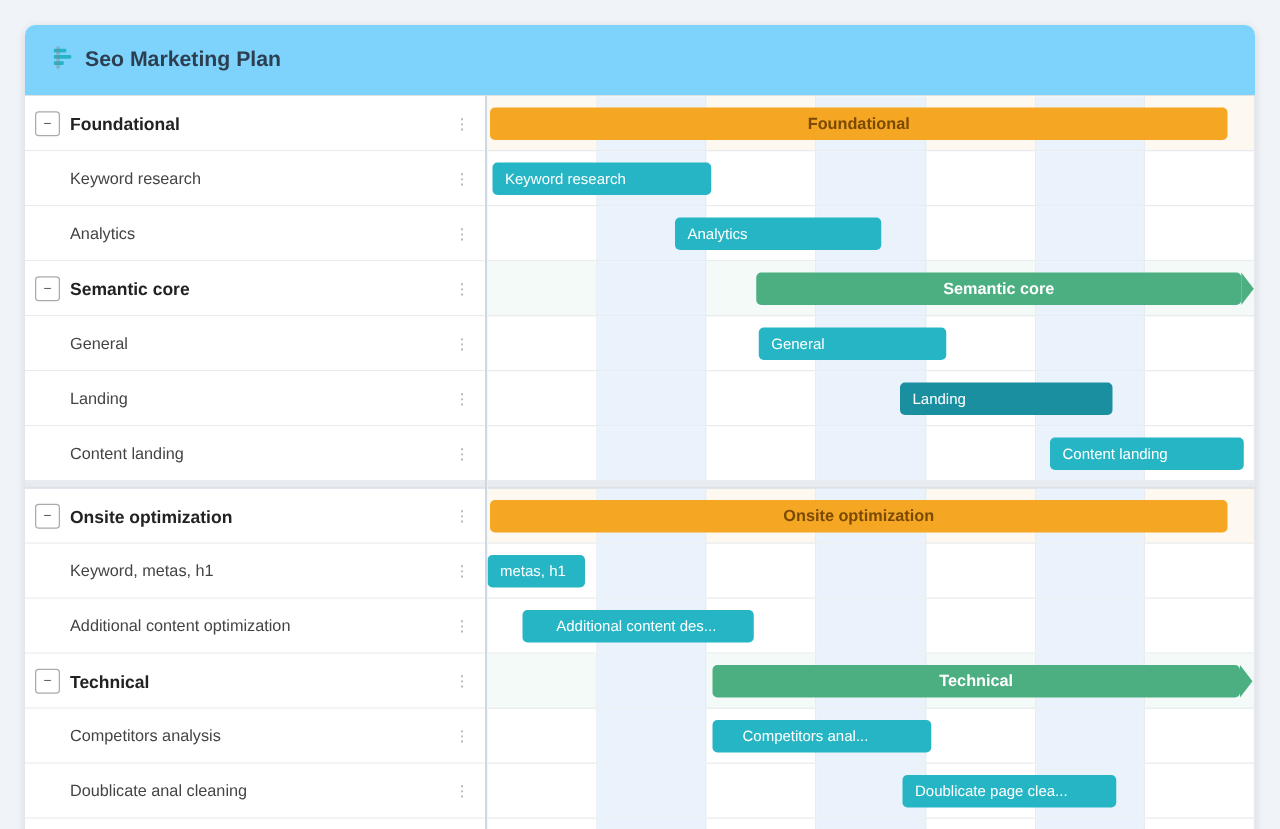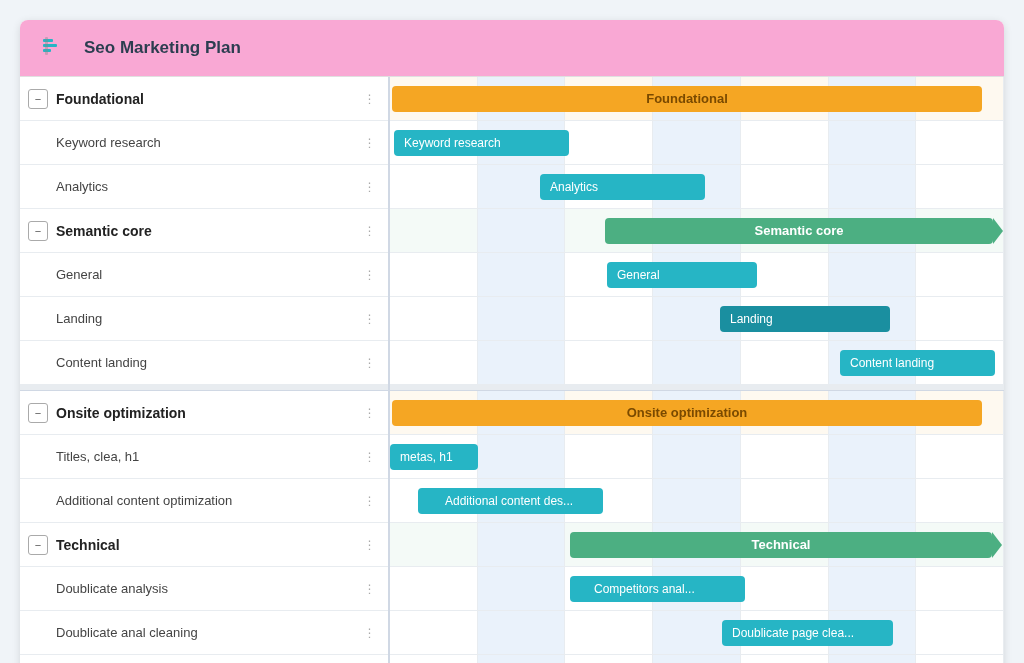--- a/index.html
+++ b/index.html
@@ -1,18 +1,18 @@
 <!DOCTYPE html>
 <html><head>
   <meta charset="utf-8">
   <style>
     * { box-sizing: border-box; margin: 0; padding: 0; }
     body { font-family: -apple-system, BlinkMacSystemFont, 'Segoe UI', sans-serif; background: #f0f4f8; display: flex; justify-content: center; align-items: flex-start; padding: 20px; }
     .app-container { background: white; border-radius: 8px; box-shadow: 0 2px 8px rgba(0,0,0,0.12); width: 1000px; overflow: hidden; }
-    .app-header { padding: 14px 20px; border-bottom: 1px solid #e0e0e0; display: flex; align-items: center; gap: 16px; background: #f9a8d4; }
+    .app-header { padding: 14px 20px; border-bottom: 1px solid #e0e0e0; display: flex; align-items: center; gap: 0; background: #7dd3fc; }
     .header-icon { width: 28px; height: 28px; display: flex; align-items: center; justify-content: center; }
     .app-title { font-size: 17px; font-weight: 600; color: #2c3e50; }
     .gantt-layout { display: flex; width: 100%; }
     .task-panel { width: 370px; min-width: 370px; border-right: 2px solid #d0d8e4; background: white; }
     .gantt-panel { flex: 1; overflow: hidden; background: white; position: relative; }
     .task-row { display: flex; align-items: center; padding: 0 8px 0 0; border-bottom: 1px solid #e8ecf0; height: 44px; }
     .task-row.group-row { background: white; }
     .task-row.child-row { background: white; }
     .task-indent { width: 36px; min-width: 36px; display: flex; align-items: center; justify-content: center; }
     .task-label { flex: 1; font-size: 13px; color: #444; }
@@ -105,39 +105,39 @@
 
       <div class="task-row group-row">
         <div class="task-indent">
           <div class="collapse-btn">−</div>
         </div>
         <span class="task-label bold">Onsite optimization</span>
         <div class="task-drag">⋮</div>
       </div>
       <div class="task-row child-row">
         <div class="task-indent"></div>
-        <span class="task-label">Titles, clea, h1</span>
+        <span class="task-label">Keyword, metas, h1</span>
         <div class="task-drag">⋮</div>
       </div>
       <div class="task-row child-row">
         <div class="task-indent"></div>
         <span class="task-label">Additional content optimization</span>
         <div class="task-drag">⋮</div>
       </div>
 
       <div class="task-row group-row">
         <div class="task-indent">
           <div class="collapse-btn">−</div>
         </div>
         <span class="task-label bold">Technical</span>
         <div class="task-drag">⋮</div>
       </div>
       <div class="task-row child-row">
         <div class="task-indent"></div>
-        <span class="task-label">Doublicate analysis</span>
+        <span class="task-label">Competitors analysis</span>
         <div class="task-drag">⋮</div>
       </div>
       <div class="task-row child-row">
         <div class="task-indent"></div>
         <span class="task-label">Doublicate anal cleaning</span>
         <div class="task-drag">⋮</div>
       </div>
       <div class="task-row child-row">
         <div class="task-indent"></div>
 
@@ -257,21 +257,21 @@
         <div class="gantt-row">
           <div class="gantt-bg-cols">
             <div class="gantt-col"></div>
             <div class="gantt-col highlight"></div>
             <div class="gantt-col"></div>
             <div class="gantt-col highlight"></div>
             <div class="gantt-col"></div>
             <div class="gantt-col highlight"></div>
             <div class="gantt-col"></div>
           </div>
-          <div class="gantt-bar bar-teal" style="left:0px; width:88px; z-index:2;">metas, h1</div>
+          <div class="gantt-bar bar-teal" style="left:0px; width:78px; z-index:2;">metas, h1</div>
         </div>
 
         <div class="gantt-row">
           <div class="gantt-bg-cols">
             <div class="gantt-col"></div>
             <div class="gantt-col highlight"></div>
             <div class="gantt-col"></div>
             <div class="gantt-col highlight"></div>
             <div class="gantt-col"></div>
             <div class="gantt-col highlight"></div>

